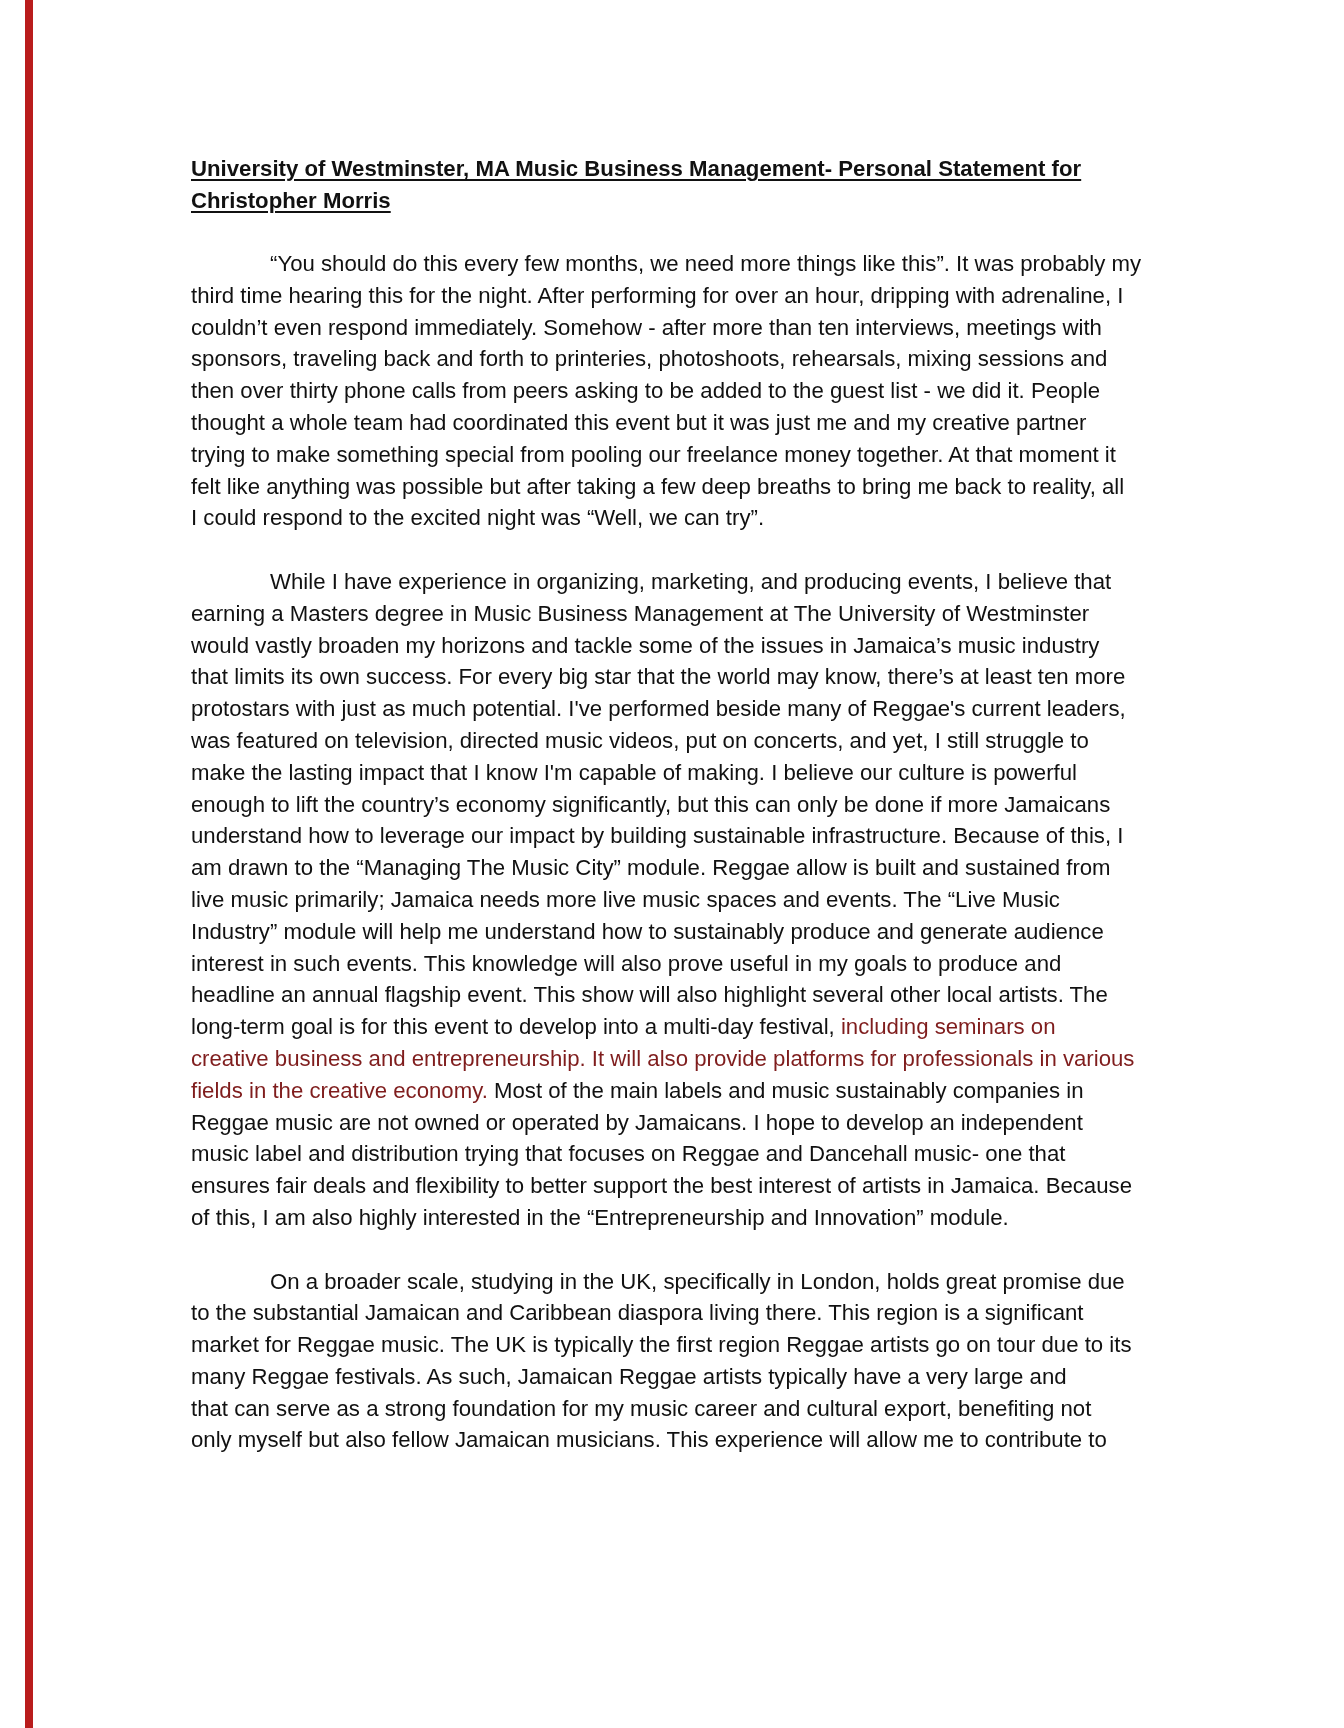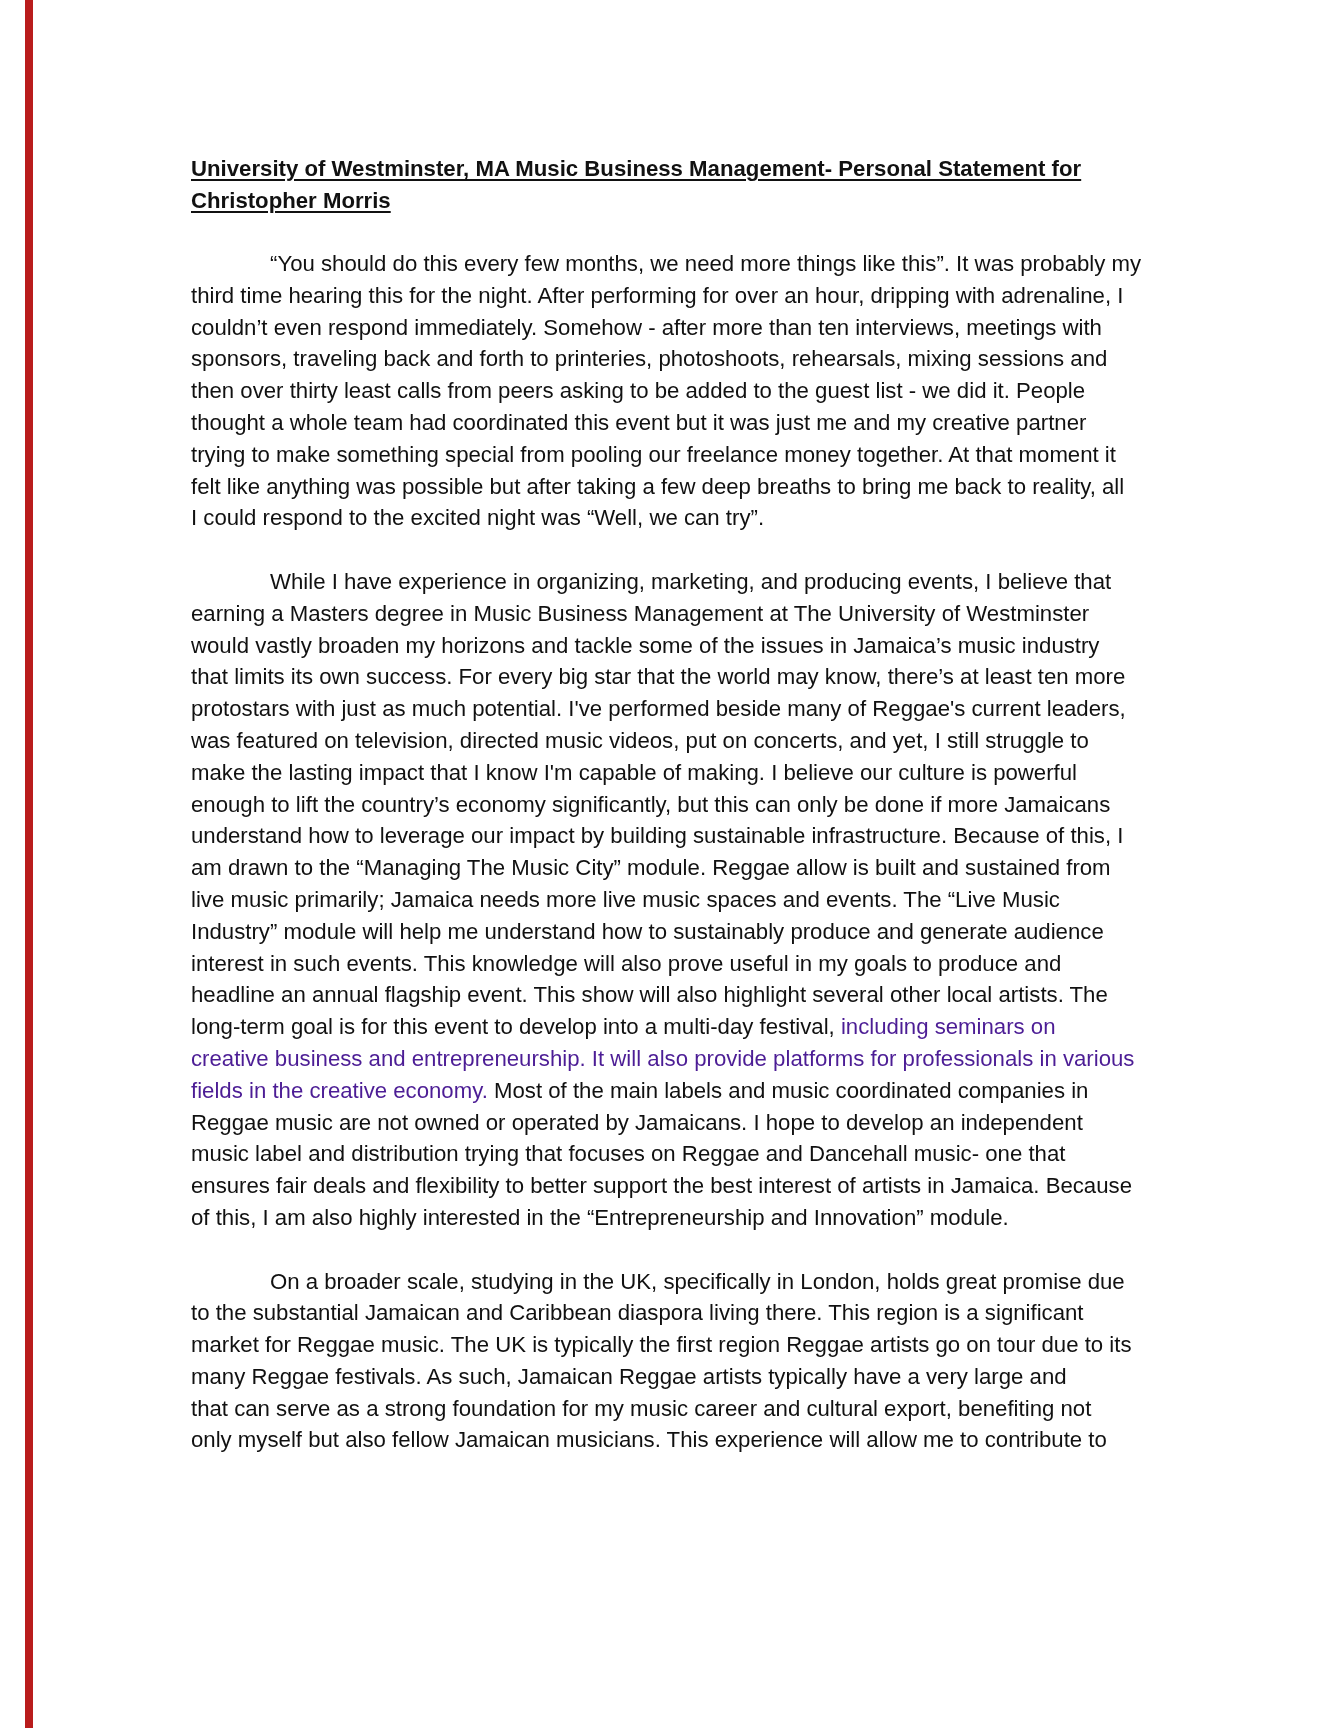--- a/index.html
+++ b/index.html
@@ -26,39 +26,39 @@
     line-height: 32px;
     margin: 0;
   }
   .title .line { display: block; white-space: nowrap; }
   .para { margin: 0; }
   .para .line { display: block; white-space: nowrap; line-height: 31.8px; }
   .para .line.indent { padding-left: 79px; }
   .p1 { margin-top: 31px; }
   .p2 { margin-top: 31.8px; }
   .p3 { margin-top: 31.8px; }
-  .gray { color: #4c1d95; }
+  .gray { color: #7f1d1d; }
 </style>
 </head>
 <body>
 
 <div class="page">
   <div class="content">
 
     <h1 class="title" style="font-size:22.2px;">
       <span class="line">University of Westminster, MA Music Business Management- Personal Statement for</span>
       <span class="line">Christopher Morris</span>
     </h1>
 
     <div class="para p1">
       <span class="line indent">“You should do this every few months, we need more things like this”. It was probably my</span>
       <span class="line">third time hearing this for the night. After performing for over an hour, dripping with adrenaline, I</span>
       <span class="line">couldn’t even respond immediately. Somehow - after more than ten interviews, meetings with</span>
       <span class="line">sponsors, traveling back and forth to printeries, photoshoots, rehearsals, mixing sessions and</span>
-      <span class="line">then over thirty least calls from peers asking to be added to the guest list - we did it. People</span>
+      <span class="line">then over thirty phone calls from peers asking to be added to the guest list - we did it. People</span>
       <span class="line">thought a whole team had coordinated this event but it was just me and my creative partner</span>
       <span class="line">trying to make something special from pooling our freelance money together. At that moment it</span>
       <span class="line">felt like anything was possible but after taking a few deep breaths to bring me back to reality, all</span>
       <span class="line">I could respond to the excited night was “Well, we can try”.</span>
     </div>
 
     <div class="para p2">
       <span class="line indent">While I have experience in organizing, marketing, and producing events, I believe that</span>
       <span class="line">earning a Masters degree in Music Business Management at The University of Westminster</span>
       <span class="line">would vastly broaden my horizons and tackle some of the issues in Jamaica’s music industry</span>
@@ -68,21 +68,21 @@
       <span class="line">make the lasting impact that I know I'm capable of making. I believe our culture is powerful</span>
       <span class="line">enough to lift the country’s economy significantly, but this can only be done if more Jamaicans</span>
       <span class="line">understand how to leverage our impact by building sustainable infrastructure. Because of this, I</span>
       <span class="line">am drawn to the “Managing The Music City” module. Reggae allow is built and sustained from</span>
       <span class="line">live music primarily; Jamaica needs more live music spaces and events. The “Live Music</span>
       <span class="line">Industry” module will help me understand how to sustainably produce and generate audience</span>
       <span class="line">interest in such events. This knowledge will also prove useful in my goals to produce and</span>
       <span class="line">headline an annual flagship event. This show will also highlight several other local artists. The</span>
       <span class="line"><span style="white-space:pre;">long-term goal is for this event to develop into a multi-day festival, </span><span class="gray">including seminars on</span></span>
       <span class="line gray">creative business and entrepreneurship. It will also provide platforms for professionals in various</span>
-      <span class="line"><span class="gray">fields in the creative economy.</span><span style="white-space:pre;"> Most of the main labels and music coordinated companies in</span></span>
+      <span class="line"><span class="gray">fields in the creative economy.</span><span style="white-space:pre;"> Most of the main labels and music sustainably companies in</span></span>
       <span class="line">Reggae music are not owned or operated by Jamaicans. I hope to develop an independent</span>
       <span class="line">music label and distribution trying that focuses on Reggae and Dancehall music- one that</span>
       <span class="line">ensures fair deals and flexibility to better support the best interest of artists in Jamaica. Because</span>
       <span class="line">of this, I am also highly interested in the “Entrepreneurship and Innovation” module.</span>
     </div>
 
     <div class="para p3">
       <span class="line indent">On a broader scale, studying in the UK, specifically in London, holds great promise due</span>
       <span class="line">to the substantial Jamaican and Caribbean diaspora living there. This region is a significant</span>
       <span class="line">market for Reggae music. The UK is typically the first region Reggae artists go on tour due to its</span>

